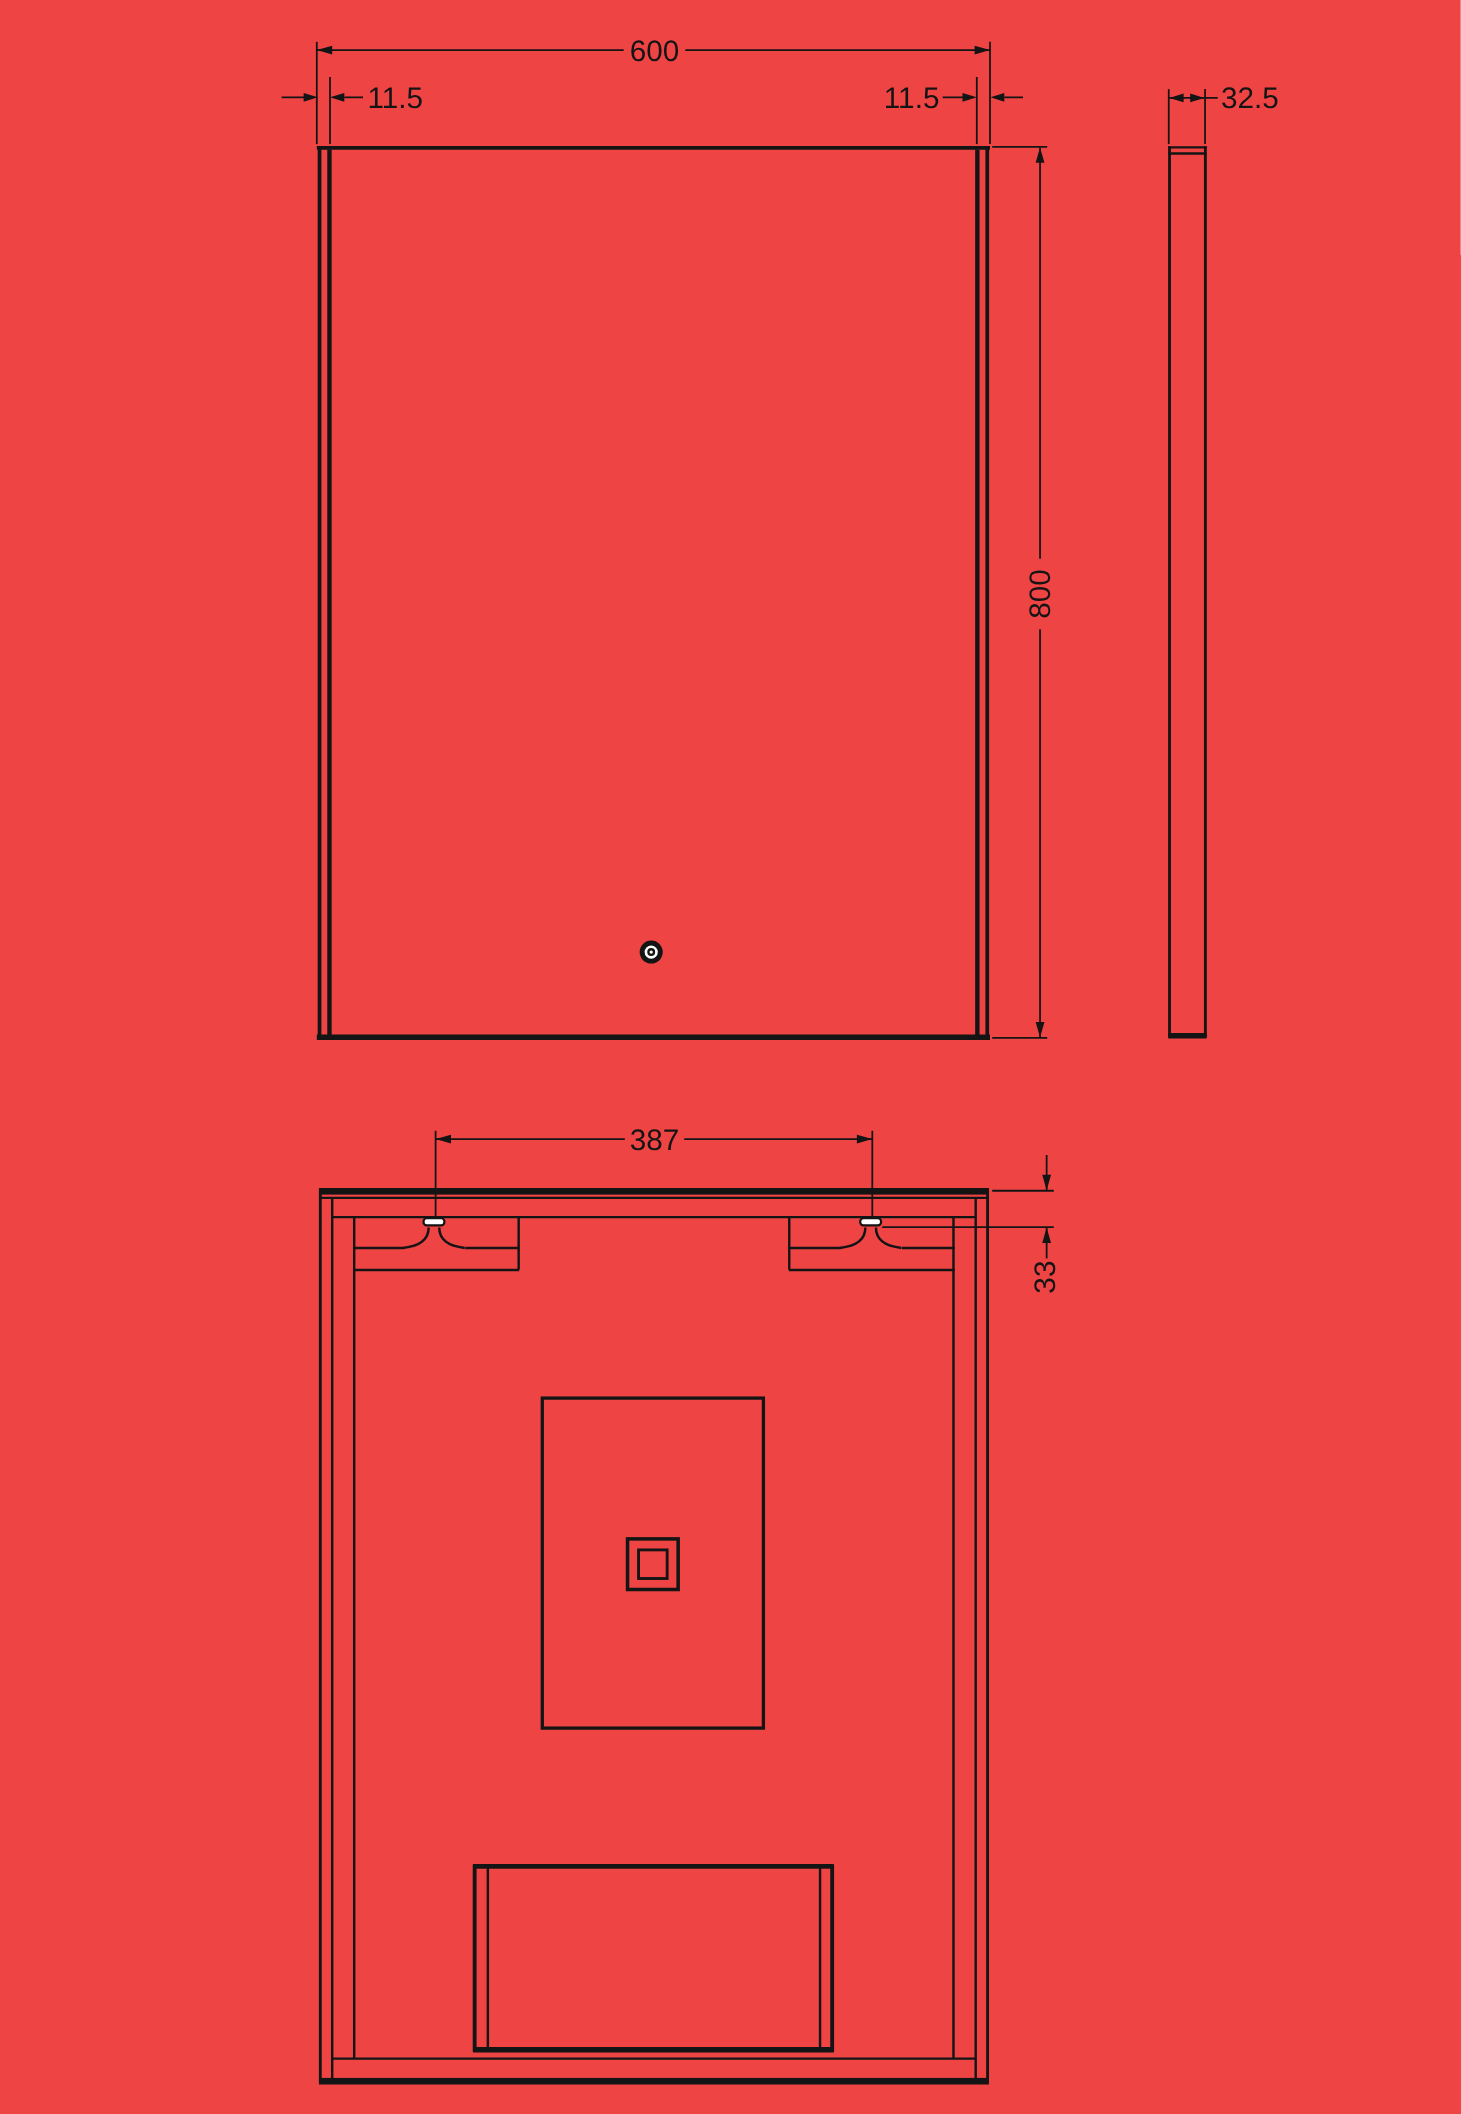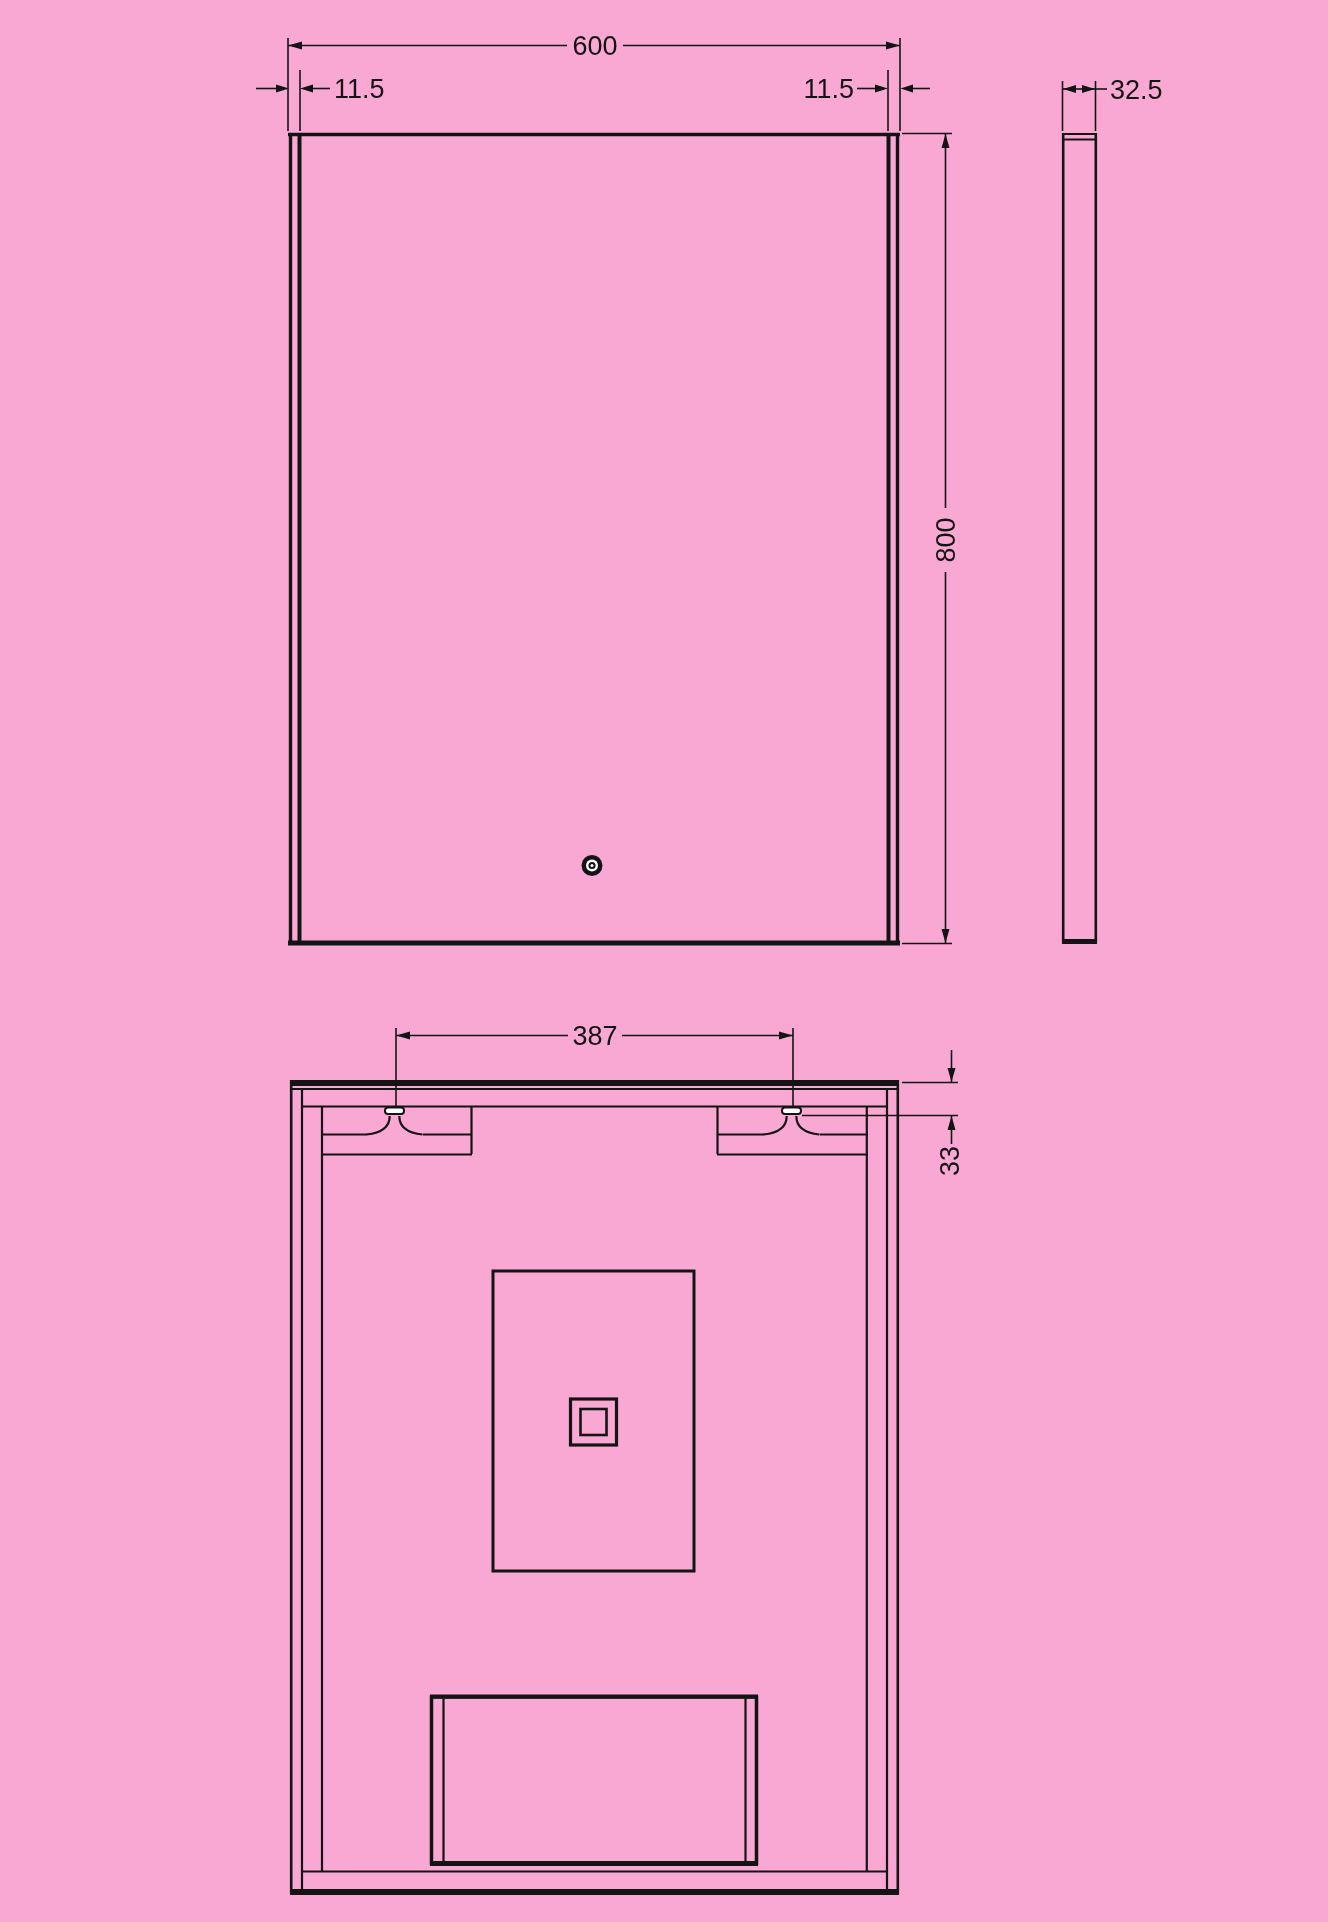--- a/index.html
+++ b/index.html
@@ -1,16 +1,16 @@
 <!DOCTYPE html>
 <html><head>
 <meta charset="utf-8">
 <style>
   html,body{margin:0;padding:0;background:#ffffff;}
-  .canvas{position:relative;width:1328px;height:1922px;background:#f9a8d4;overflow:hidden;
+  .canvas{position:relative;width:1328px;height:1922px;background:#ef4444;overflow:hidden;
           font-family:"Liberation Sans", sans-serif;}
   svg{position:absolute;left:0;top:0;}
   .thin{stroke:#141414;stroke-width:1.6;fill:none;}
   .med{stroke:#141414;stroke-width:2.2;fill:none;}
   .edge{stroke:#141414;stroke-width:3.4;fill:none;}
   .heavy{stroke:#141414;stroke-width:5;fill:none;}
   .arr{fill:#141414;stroke:none;}
   .bar{fill:#141414;stroke:none;}
   .dimtext{font-family:"Liberation Sans", sans-serif;font-size:27px;fill:#141414;}
 </style>

